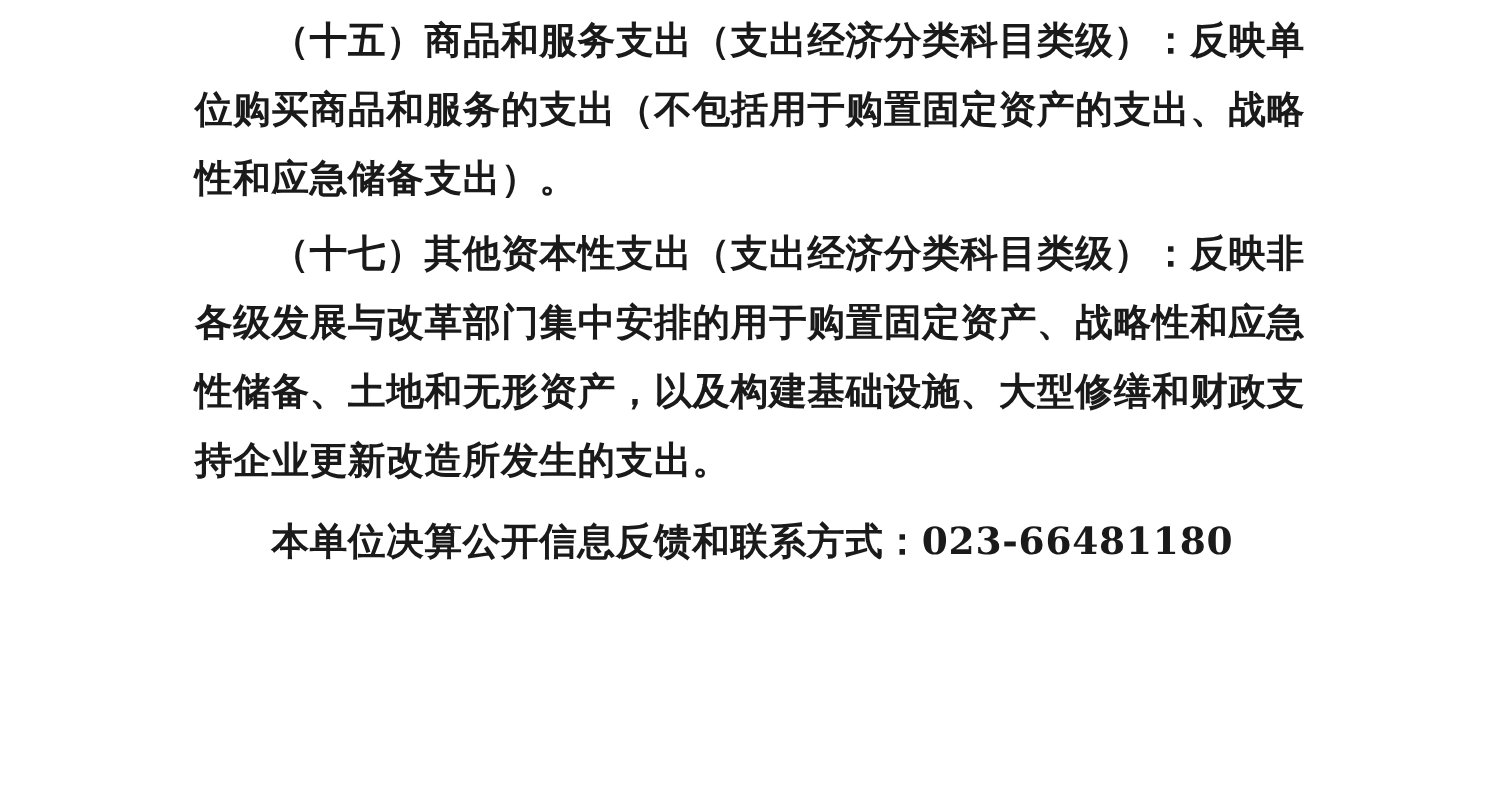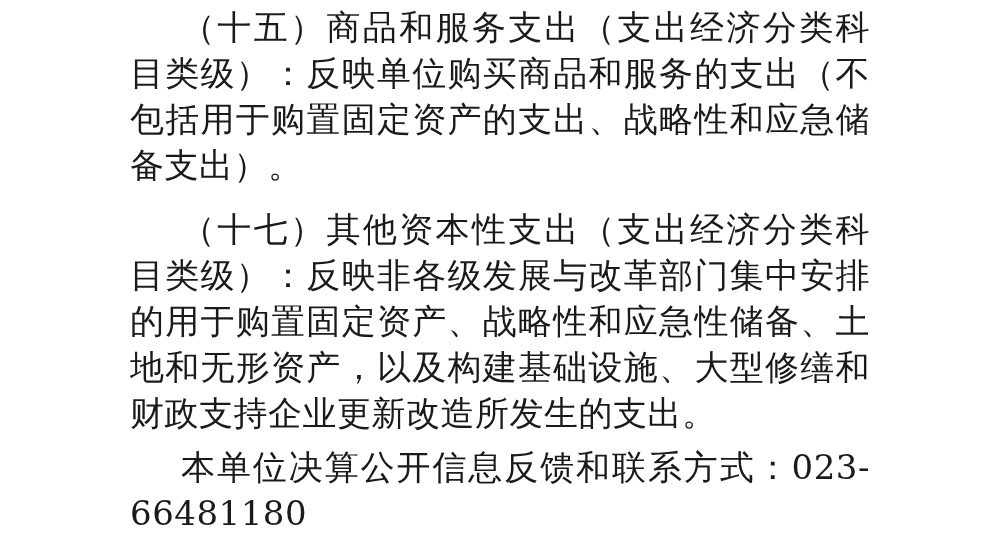--- a/index.html
+++ b/index.html
@@ -15,42 +15,43 @@
     color: #1a1a1a;
   }
   .page {
     position: relative;
     width: 1000px;
     height: 539px;
     box-sizing: border-box;
     padding: 0 130px;
   }
   .para {
-    font-size: 34px;
+    font-size: 25px;
     line-height: 46px;
     text-align: justify;
     text-justify: inter-ideograph;
     letter-spacing: 0.5px;
     margin: 0;
     text-indent: 0;
+    font-weight: bold;
   }
   .para.indent {
     text-indent: 51px;
   }
   .heading {
     font-size: 25.5px;
     line-height: 46px;
     font-weight: bold;
     letter-spacing: 1px;
     margin: 0;
     text-indent: 51px;
   }
   .block-15 { margin-top: 0px; padding-top: 4px; }
   .block-16 { margin-top: 18px; }
-  .block-17 { margin-top: 18px; }
+  .block-17 { margin-top: 4px; }
   .block-head { margin-top: 30px; }
   .block-contact { margin-top: 8px; }
 </style>
 </head>
 <body>
 
 <div class="page">
 
   <p class="para indent block-15">（十五）商品和服务支出（支出经济分类科目类级）：反映单位购买商品和服务的支出（不包括用于购置固定资产的支出、战略性和应急储备支出）。</p>
 

